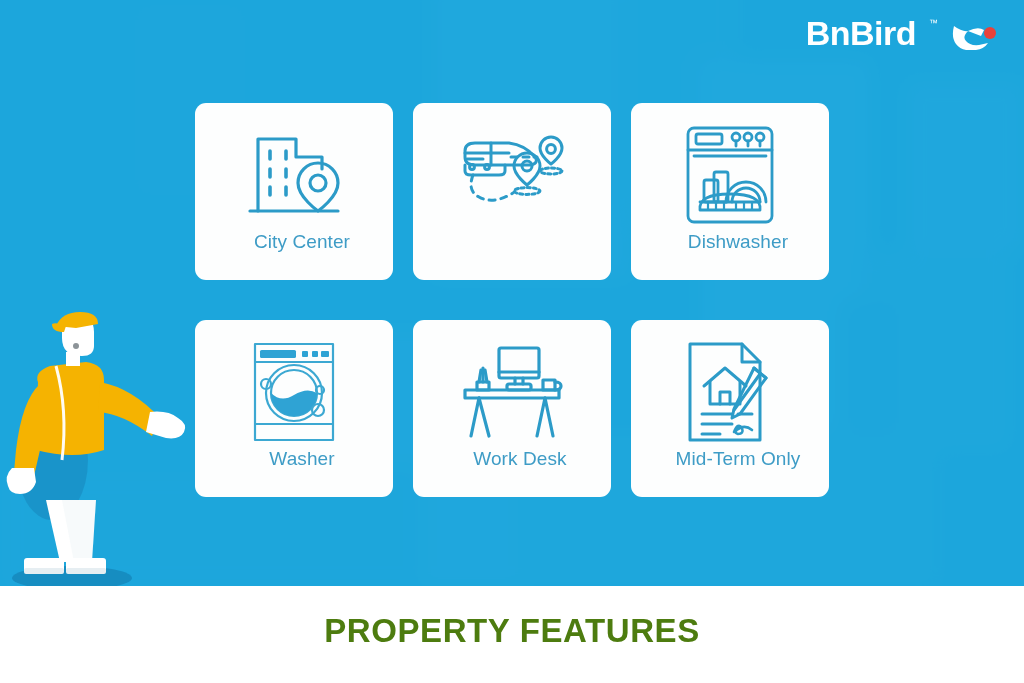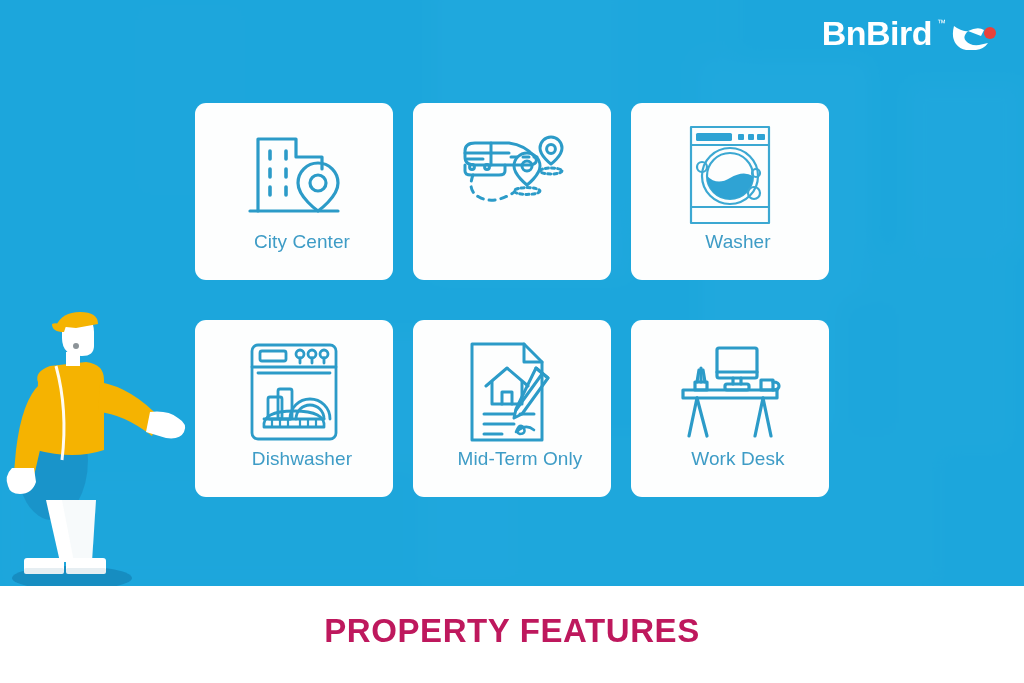--- a/index.html
+++ b/index.html
@@ -57,21 +57,21 @@
     opacity: .82;
   }
 
   
   .logo {
     position: absolute;
     right: 28px;
     top: 16px;
     display: flex;
     align-items: flex-start;
-    gap: 4px;
+    gap: 12px;
   }
   .logo-word {
     color: #ffffff;
     font-size: 34px;
     font-weight: bold;
     letter-spacing: -0.5px;
     line-height: 1;
   }
   .logo-tm {
     color: #ffffff;
@@ -118,21 +118,21 @@
     margin-left: 16px;
   }
 
   
   .footer-title {
     position: absolute;
     left: 0;
     top: 612px;
     width: 1024px;
     text-align: center;
-    color: #be185d;
+    color: #4d7c0f;
     font-size: 33px;
     font-weight: bold;
     letter-spacing: .6px;
   }
 
   
   .character {
     position: absolute;
     left: 0px;
     top: 300px;
@@ -237,41 +237,20 @@
             <circle cx="74" cy="43" r="5"></circle>
             <path d="M88 26 a11 11 0 0 1 11 11 c0 8 -11 16 -11 16 s-11 -8 -11 -16 a11 11 0 0 1 11 -11 z" transform="translate(10,-12)"></path>
             <circle cx="98" cy="26" r="4.4"></circle>
             <ellipse cx="98" cy="48" rx="11" ry="3" stroke-dasharray="3 3"></ellipse>
             <ellipse cx="74" cy="68" rx="13" ry="3.4" stroke-dasharray="3 3"></ellipse>
             <path d="M58 34 h10" stroke-dasharray="6 5"></path>
             <path d="M70 34 h14" stroke-dasharray="6 5"></path>
             <path d="M20 52 q-6 16 6 22 q14 8 34 -4" stroke-dasharray="6 6"></path>
           </svg>
         </div>
-      </div>
-
-      <div class="card">
-        <div class="card-icon">
-          <svg width="94" height="104" viewBox="0 0 94 104" fill="none" stroke="#3CA8D2" stroke-width="2.2" stroke-linecap="round" stroke-linejoin="round">
-            <rect x="8" y="4" width="78" height="96"></rect>
-            <path d="M8 22 h78"></path>
-            <path d="M8 84 h78"></path>
-            <rect x="13" y="10" width="36" height="8" rx="1.6" fill="#2FA3D4" stroke="none"></rect>
-            <rect x="55" y="11" width="6" height="6" rx="1" fill="#2FA3D4" stroke="none"></rect>
-            <rect x="65" y="11" width="6" height="6" rx="1" fill="#2FA3D4" stroke="none"></rect>
-            <rect x="74" y="11" width="8" height="6" rx="1" fill="#2FA3D4" stroke="none"></rect>
-            <circle cx="47" cy="53" r="28"></circle>
-            <circle cx="47" cy="53" r="23"></circle>
-            <path d="M24 53 q10 10 23 2 q13 -8 23 -2 a23 23 0 0 1 -46 0 z" fill="#2FA3D4" stroke="none"></path>
-            <circle cx="19" cy="44" r="5"></circle>
-            <circle cx="73" cy="50" r="4"></circle>
-            <circle cx="71" cy="70" r="6"></circle>
-          </svg>
-        </div>
-        <div class="card-label">Washer</div>
       </div>
 
       <div class="card">
         <div class="card-icon">
           <svg width="104" height="102" viewBox="0 0 104 102" fill="none" stroke="#2C9BC8" stroke-width="2.8" stroke-linecap="round" stroke-linejoin="round">
             <rect x="10" y="4" width="84" height="94" rx="6"></rect>
             <path d="M10 26 h84"></path>
             <path d="M16 32 h72"></path>
             <rect x="18" y="10" width="26" height="10" rx="2"></rect>
             <g>
@@ -296,37 +275,37 @@
             <path d="M54 78 a14 14 0 0 1 28 0"></path>
             <rect x="26" y="56" width="14" height="22" rx="2"></rect>
             <rect x="36" y="48" width="14" height="30" rx="2"></rect>
           </svg>
         </div>
         <div class="card-label">Dishwasher</div>
       </div>
 
       <div class="card">
         <div class="card-icon">
-          <svg width="100" height="104" viewBox="0 0 100 104" fill="none" stroke="#2C9BC8" stroke-width="3" stroke-linecap="round" stroke-linejoin="round">
-            <path d="M10 4 h52 l18 18 v78 H10 z"></path>
-            <path d="M62 4 v18 h18"></path>
-            <path d="M24 46 L45 28 L66 46"></path>
-            <path d="M30 42 v22 h30 v-22"></path>
-            <path d="M40 64 v-12 h10 v12"></path>
-            <path d="M22 74 h30"></path>
-            <path d="M58 74 h14"></path>
-            <path d="M22 84 h30"></path>
-            <path d="M22 94 h18"></path>
-            <path d="M54 92 q4 -10 8 -4 q2 6 -4 6 q-6 -2 2 -6 q6 -3 12 2" stroke-width="2.6"></path>
-            <path d="M74 28 l12 10 l-26 36 l-8 4 l2 -9 z"></path>
-            <path d="M74 28 l12 10"></path>
-            <path d="M80 34 l-26 36"></path>
-          </svg>
-        </div>
-        <div class="card-label">Mid-Term Only</div>
+          <svg width="94" height="104" viewBox="0 0 94 104" fill="none" stroke="#3CA8D2" stroke-width="2.2" stroke-linecap="round" stroke-linejoin="round">
+            <rect x="8" y="4" width="78" height="96"></rect>
+            <path d="M8 22 h78"></path>
+            <path d="M8 84 h78"></path>
+            <rect x="13" y="10" width="36" height="8" rx="1.6" fill="#2FA3D4" stroke="none"></rect>
+            <rect x="55" y="11" width="6" height="6" rx="1" fill="#2FA3D4" stroke="none"></rect>
+            <rect x="65" y="11" width="6" height="6" rx="1" fill="#2FA3D4" stroke="none"></rect>
+            <rect x="74" y="11" width="8" height="6" rx="1" fill="#2FA3D4" stroke="none"></rect>
+            <circle cx="47" cy="53" r="28"></circle>
+            <circle cx="47" cy="53" r="23"></circle>
+            <path d="M24 53 q10 10 23 2 q13 -8 23 -2 a23 23 0 0 1 -46 0 z" fill="#2FA3D4" stroke="none"></path>
+            <circle cx="19" cy="44" r="5"></circle>
+            <circle cx="73" cy="50" r="4"></circle>
+            <circle cx="71" cy="70" r="6"></circle>
+          </svg>
+        </div>
+        <div class="card-label">Washer</div>
       </div>
 
       <div class="card">
         <div class="card-icon">
           <svg width="110" height="100" viewBox="0 0 110 100" fill="none" stroke="#2C9BC8" stroke-width="3.2" stroke-linecap="round" stroke-linejoin="round">
             <rect x="42" y="6" width="40" height="30" rx="2"></rect>
             <path d="M42 30 h40"></path>
             <path d="M58 36 v6"></path>
               <path d="M66 36 v6"></path>
             <rect x="50" y="42" width="24" height="6" rx="2"></rect>
@@ -339,18 +318,39 @@
             <path d="M22 40 l2 -12"></path>
               <path d="M26 40 v-14"></path>
               <path d="M30 40 l-2 -12"></path>
             <path d="M86 38 h12 v10 H86 z"></path>
             <path d="M98 40 q6 0 6 4 q0 4 -6 4"></path>
           </svg>
         </div>
         <div class="card-label">Work Desk</div>
       </div>
 
+      <div class="card">
+        <div class="card-icon">
+          <svg width="100" height="104" viewBox="0 0 100 104" fill="none" stroke="#2C9BC8" stroke-width="3" stroke-linecap="round" stroke-linejoin="round">
+            <path d="M10 4 h52 l18 18 v78 H10 z"></path>
+            <path d="M62 4 v18 h18"></path>
+            <path d="M24 46 L45 28 L66 46"></path>
+            <path d="M30 42 v22 h30 v-22"></path>
+            <path d="M40 64 v-12 h10 v12"></path>
+            <path d="M22 74 h30"></path>
+            <path d="M58 74 h14"></path>
+            <path d="M22 84 h30"></path>
+            <path d="M22 94 h18"></path>
+            <path d="M54 92 q4 -10 8 -4 q2 6 -4 6 q-6 -2 2 -6 q6 -3 12 2" stroke-width="2.6"></path>
+            <path d="M74 28 l12 10 l-26 36 l-8 4 l2 -9 z"></path>
+            <path d="M74 28 l12 10"></path>
+            <path d="M80 34 l-26 36"></path>
+          </svg>
+        </div>
+        <div class="card-label">Mid-Term Only</div>
+      </div>
+
     </div>
   </div>
 
   <div class="footer-title">PROPERTY FEATURES</div>
 
 </div>
 
 </body></html>

